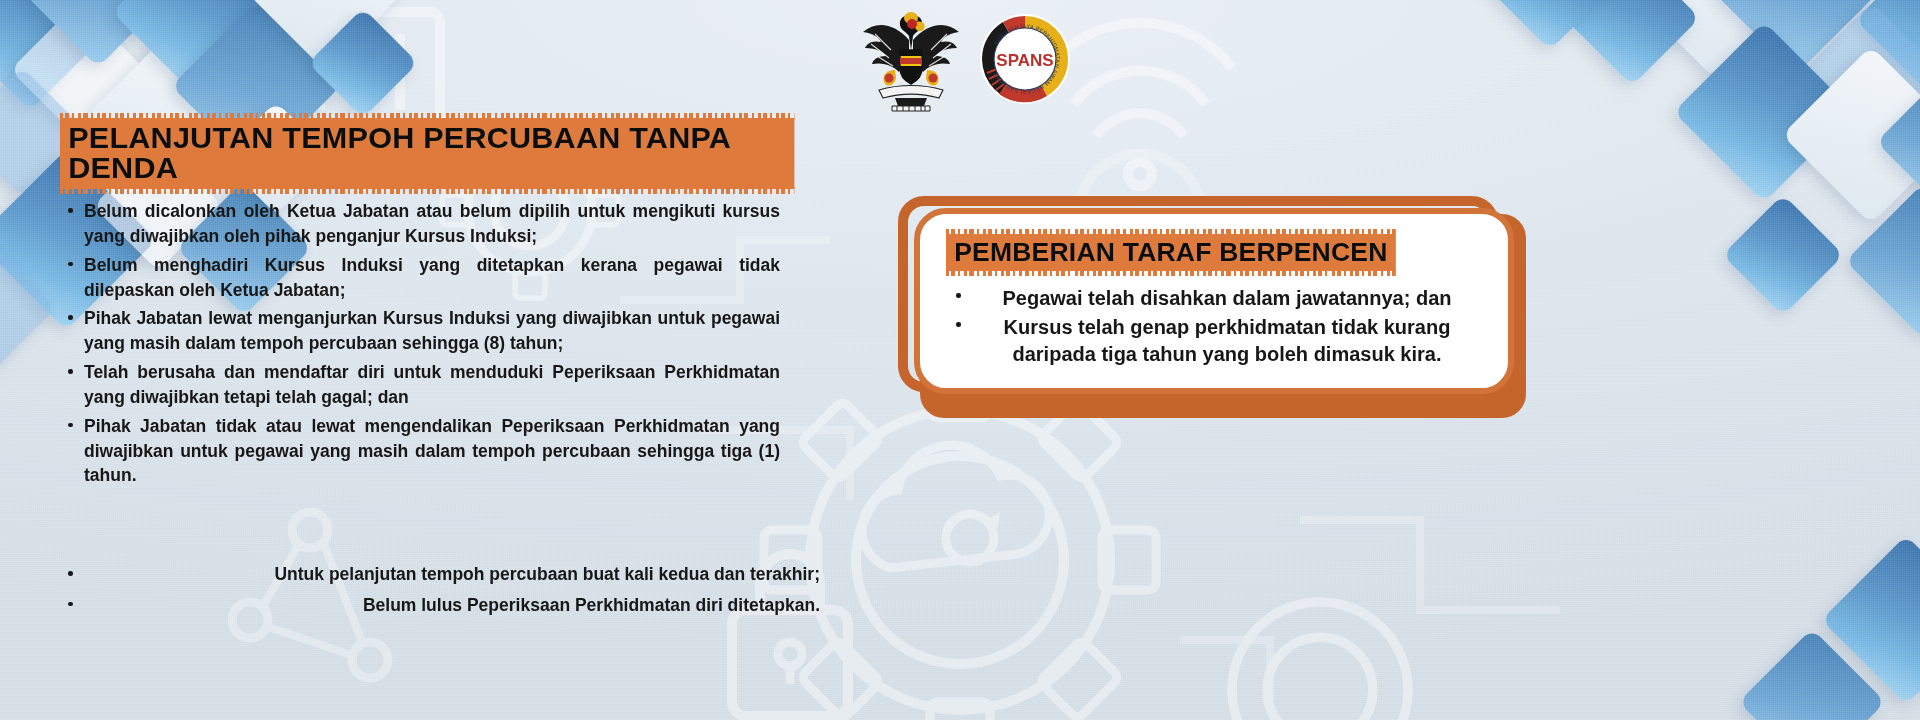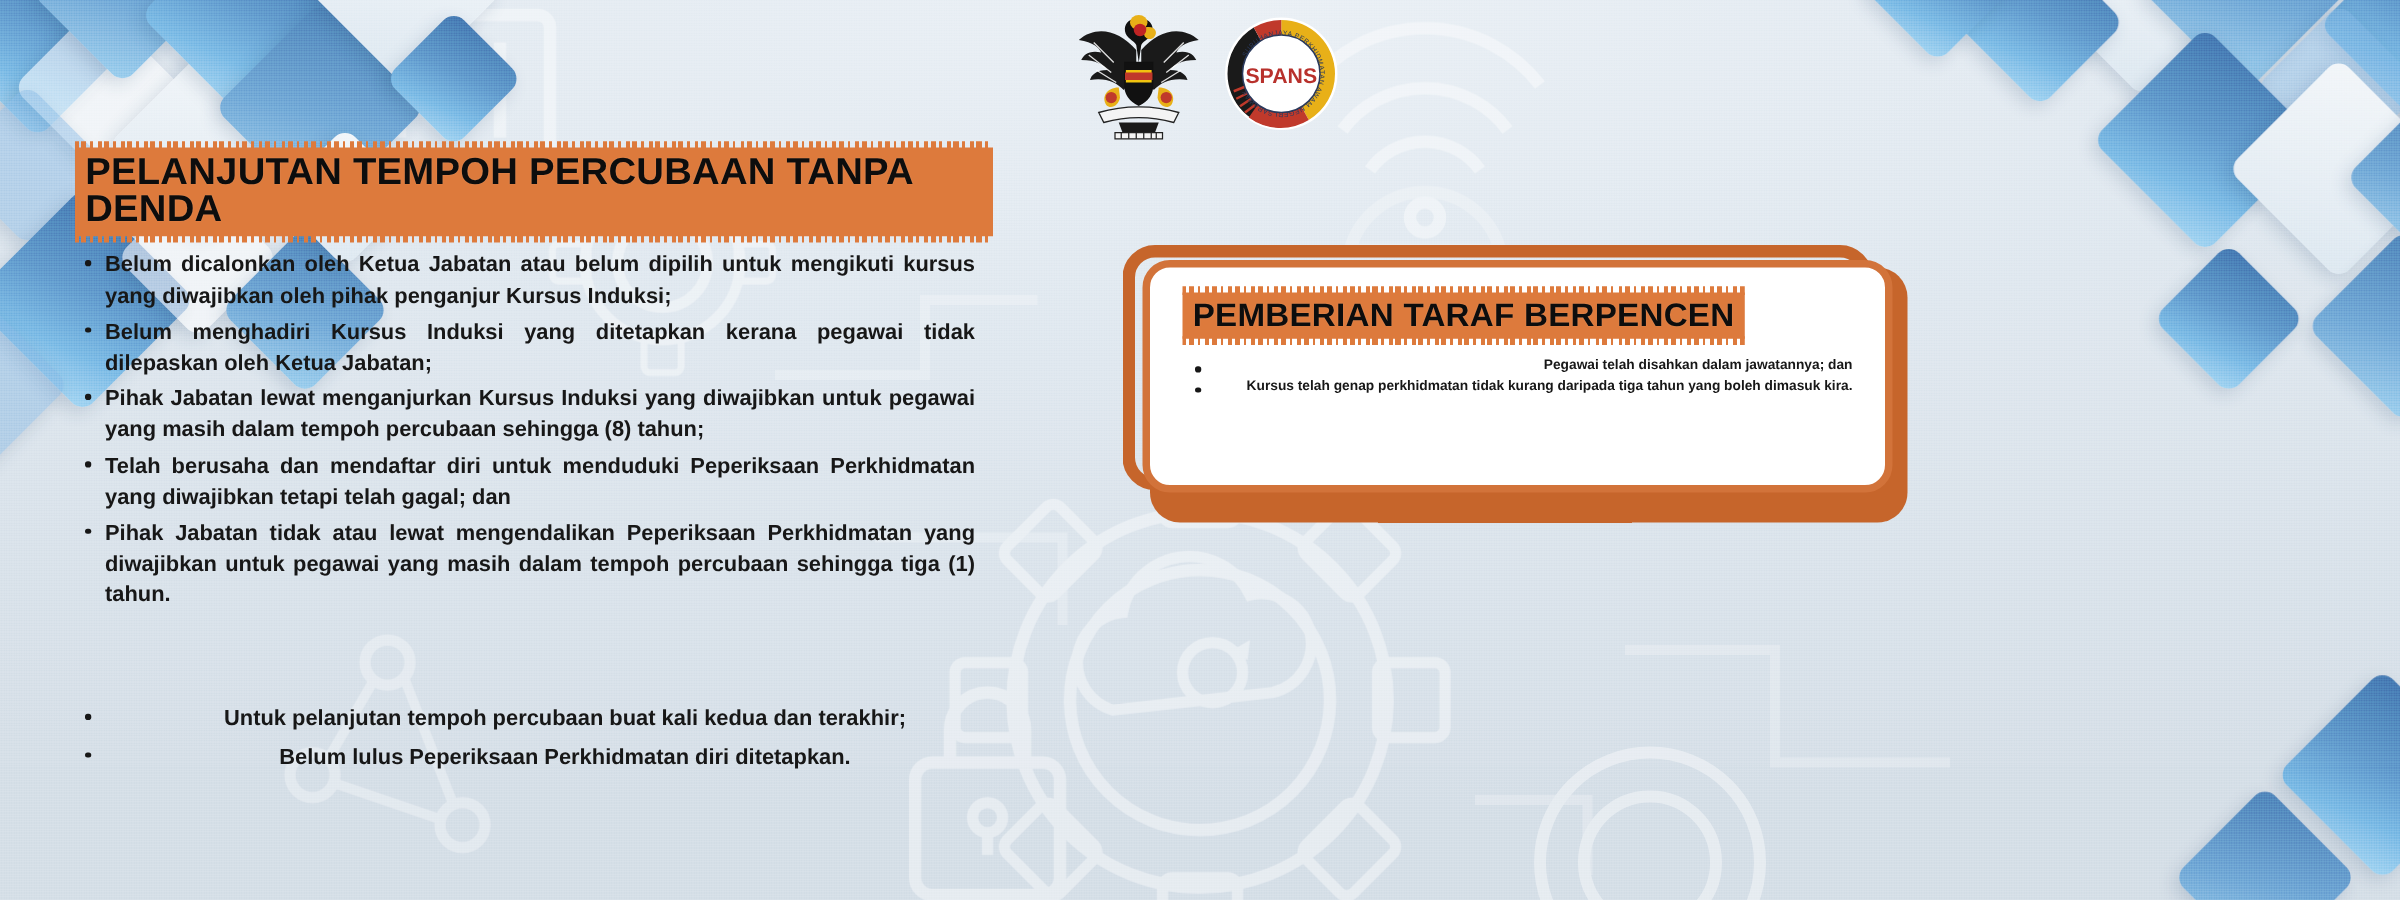--- a/index.html
+++ b/index.html
@@ -74,41 +74,41 @@
   ul.blist{margin:10px 0 0 0;padding:0;list-style:none;}
   ul.blist li{
     position:relative;padding-left:24px;margin-bottom:4px;
     font-size:17.5px;line-height:1.42;font-weight:bold;color:#171717;
     text-align:justify;text-justify:inter-word;
   }
   ul.blist li::before{
     content:"";position:absolute;left:8px;top:9px;width:4.5px;height:4.5px;
     background:#171717;border-radius:50%;
   }
-  ul.blist.tight li{text-align:center;margin-bottom:6px;}
+  ul.blist.tight li{text-align:right;margin-bottom:6px;}
 
   
   #cardwrap{position:absolute;left:898px;top:196px;width:628px;height:222px;}
   #card-back{
     position:absolute;left:0;top:0;width:600px;height:196px;
     border:10px solid #c6652b;border-radius:26px;background:transparent;box-sizing:border-box;
   }
   #card-side{
     position:absolute;left:22px;top:18px;width:606px;height:204px;
     background:#c6652b;border-radius:24px;
   }
   #card{
     position:absolute;left:16px;top:12px;width:600px;height:186px;
-    background:#ffffff;border:6px solid #d2733a;border-radius:22px;box-sizing:border-box;
+    background:#ffffff;border:6px solid #d2733a;border-radius:32px;box-sizing:border-box;
     padding:20px 26px 0 26px;
   }
   #card .hl{font-size:26px;}
   #card ul.blist{margin-top:14px;}
   #card ul.blist li{
-    font-size:11px;line-height:1.35;margin-bottom:2px;padding-left:26px;text-align:right;
+    font-size:20px;line-height:1.35;margin-bottom:2px;padding-left:26px;text-align:center;
   }
   #card ul.blist li::before{left:10px;top:8px;}
 </style>
 </head>
 <body>
 
 <div id="stage">
 
   <svg class="art" style="left:0;top:0;width:1920px;height:720px;" viewBox="0 0 1920 720">
     <g stroke="#ffffff" stroke-width="9" fill="none" opacity=".75">

